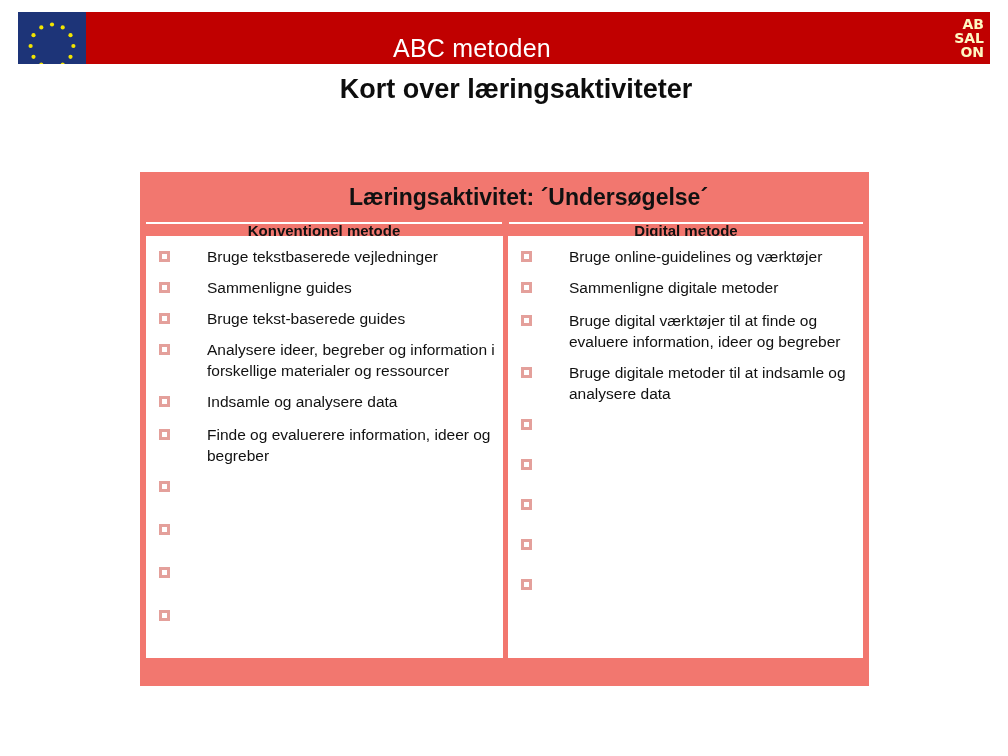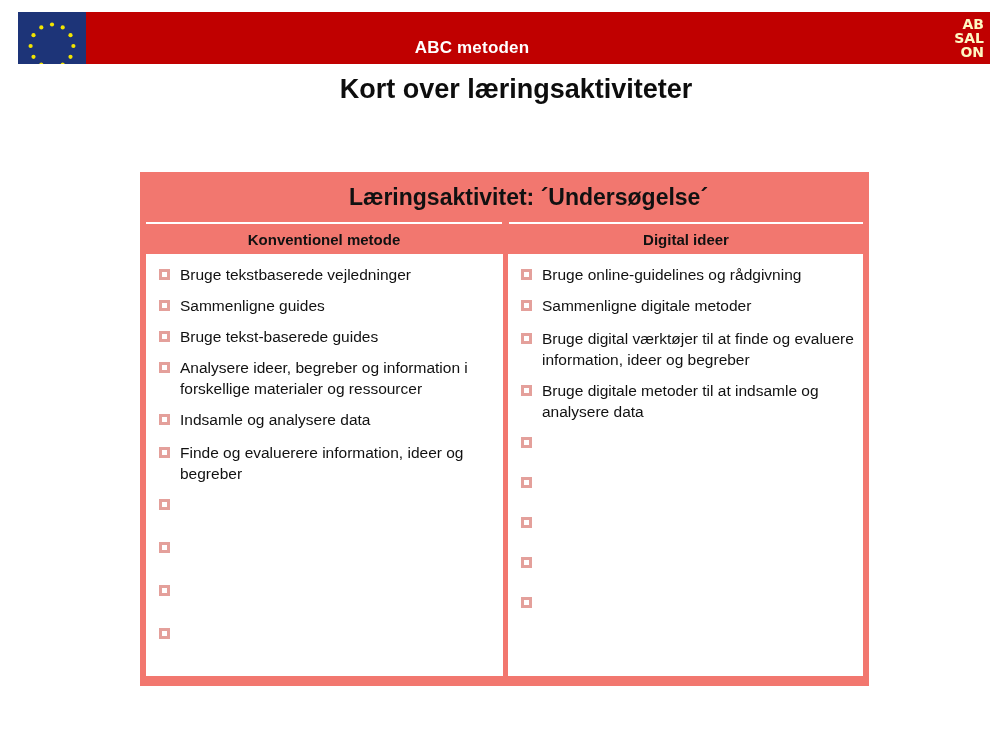--- a/index.html
+++ b/index.html
@@ -35,22 +35,22 @@
     box-sizing: border-box;
   }
   .eu-flag svg { display: block; width: 100%; height: 100%; }
 
   .header-title {
     flex: 1;
     display: flex;
     align-items: center;
     justify-content: center;
     color: #ffffff;
-    font-size: 17px;
-    font-weight: bold;
+    font-size: 25px;
+    font-weight: normal;
     letter-spacing: 0.2px;
     padding-right: 0px;
     margin-left: -60px;
     margin-top: 20px;
   }
 
   .absalon-logo {
     width: 72px;
     height: 100%;
     flex: none;
@@ -104,21 +104,21 @@
     display: flex;
     align-items: center;
     justify-content: center;
     color: #111111;
     font-size: 23px;
     font-weight: bold;
     margin-left: 48px;
   }
   .cols-header {
     display: flex;
-    height: 32px;
+    height: 14px;
     padding: 0 6px;
     box-sizing: border-box;
     gap: 7px;
   }
   .col-head {
     background: #F2776F;
     border-top: 2px solid #ffffff;
     display: flex;
     align-items: center;
     justify-content: center;
@@ -143,20 +143,21 @@
     padding: 10px 6px 6px 6px;
     overflow: hidden;
   }
   .col-body.left  { width: 358px; }
   .col-body.right { width: 356px; }
 
   .item {
     display: flex;
     align-items: flex-start;
     margin-bottom: 10px;
+    gap: 27px;
   }
   .bullet {
     flex: none;
     width: 11px;
     height: 11px;
     border: 3px solid #E4A09B;
     background: #ffffff;
     box-sizing: border-box;
     margin-top: 5px;
     margin-right: 10px;
@@ -210,21 +211,21 @@
 </div>
 
 <div class="subtitle">Kort over læringsaktiviteter</div>
 
 <div class="table-wrap">
 
   <div class="table-title">Læringsaktivitet: ´Undersøgelse´</div>
 
   <div class="cols-header">
     <div class="col-head left">Konventionel metode</div>
-    <div class="col-head right">Digital ideer</div>
+    <div class="col-head right">Digital metode</div>
   </div>
 
   <div class="cols-body">
 
     <div class="col-body left">
       <div class="item">
         <span class="bullet"></span>
         <span class="item-text">Bruge tekstbaserede vejledninger</span>
       </div>
       <div class="item">
@@ -261,21 +262,21 @@
       </div>
       <div class="item empty">
         <span class="bullet"></span>
         <span class="item-text"></span>
       </div>
     </div>
 
     <div class="col-body right">
       <div class="item">
         <span class="bullet"></span>
-        <span class="item-text">Bruge online-guidelines og rådgivning</span>
+        <span class="item-text">Bruge online-guidelines og værktøjer</span>
       </div>
       <div class="item">
         <span class="bullet"></span>
         <span class="item-text">Sammenligne digitale metoder</span>
       </div>
       <div class="item spaced">
         <span class="bullet"></span>
         <span class="item-text">Bruge digital værktøjer til at finde og evaluere information, ideer og begreber</span>
       </div>
       <div class="item">

